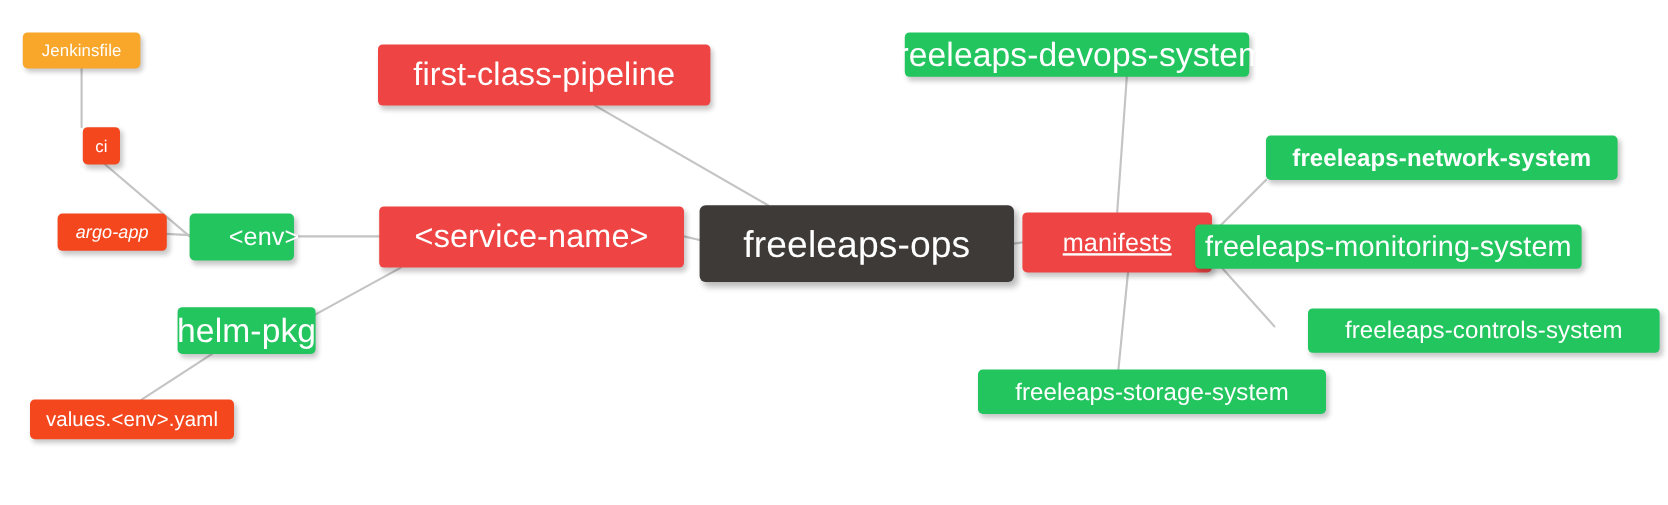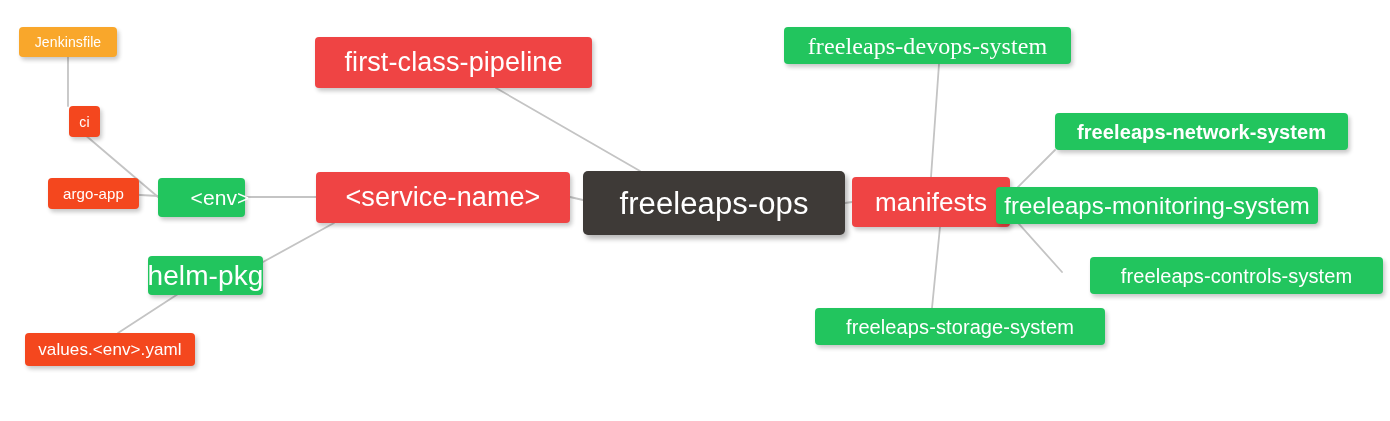--- a/index.html
+++ b/index.html
@@ -67,27 +67,27 @@
       <line x1="845" y1="203" x2="852" y2="202" stroke="#c4c4c4" stroke-width="1.8" stroke-linecap="round"></line>
       <line x1="931" y1="177" x2="939" y2="64" stroke="#c4c4c4" stroke-width="1.8" stroke-linecap="round"></line>
       <line x1="1010" y1="195" x2="1055" y2="150" stroke="#c4c4c4" stroke-width="1.8" stroke-linecap="round"></line>
       <line x1="1010" y1="204" x2="1052" y2="205" stroke="#c4c4c4" stroke-width="1.8" stroke-linecap="round"></line>
       <line x1="1010" y1="214" x2="1062" y2="272" stroke="#c4c4c4" stroke-width="1.8" stroke-linecap="round"></line>
       <line x1="940" y1="227" x2="932" y2="308" stroke="#c4c4c4" stroke-width="1.8" stroke-linecap="round"></line>
     </svg>
   <div id="node-layer">
       <div class="node n-orange" style="left: 19px; top: 27px; width: 98px; height: 30px; font-size: 14px;">Jenkinsfile</div>
       <div class="node n-red" style="left: 53px; top: 106px; width: 31px; height: 31px; font-size: 14px;">ci</div>
-      <div class="node n-red" style="left: 32px; top: 178px; width: 91px; height: 31px; font-size: 15px;">argo-app</div>
+      <div class="node n-red" style="left: 32px; top: 178px; width: 91px; height: 31px; font-size: 15px; font-style: italic;">argo-app</div>
       <div class="node n-green" style="left: 158px; top: 178px; width: 87px; height: 39px; font-size: 21px; padding-left: 37px;">&lt;env&gt;</div>
       <div class="node n-green" style="left: 148px; top: 256px; width: 115px; height: 39px; font-size: 28px;">helm-pkg</div>
       <div class="node n-red" style="left: 9px; top: 333px; width: 170px; height: 33px; font-size: 17px;">values.&lt;env&gt;.yaml</div>
       <div class="node n-blue" style="left: 315px; top: 37px; width: 277px; height: 51px; font-size: 27px;">first-class-pipeline</div>
       <div class="node n-blue" style="left: 316px; top: 172px; width: 254px; height: 51px; font-size: 27px;">&lt;service-name&gt;</div>
       <div class="node n-root" style="left: 583px; top: 171px; width: 262px; height: 64px; font-size: 31px;">freeleaps-ops</div>
-      <div class="node n-blue" style="left: 852px; top: 177px; width: 158px; height: 50px; font-size: 26px;">manifests</div>
-      <div class="node n-green" style="left: 784px; top: 27px; width: 287px; height: 37px; font-size: 24px; font-family: Liberation Serif, serif;">freeleaps-devops-system</div>
+      <div class="node n-blue" style="left: 852px; top: 177px; width: 158px; height: 50px; font-size: 21px; text-decoration: underline;">manifests</div>
+      <div class="node n-green" style="left: 754px; top: 27px; width: 287px; height: 37px; font-size: 28px;">freeleaps-devops-system</div>
       <div class="node n-green" style="left: 1055px; top: 113px; width: 293px; height: 37px; font-size: 20px; font-weight: bold;">freeleaps-network-system</div>
       <div class="node n-green" style="left: 996px; top: 187px; width: 322px; height: 37px; font-size: 24px;">freeleaps-monitoring-system</div>
       <div class="node n-green" style="left: 1062px; top: 257px; width: 293px; height: 37px; font-size: 20px; margin-left: 28px;">freeleaps-controls-system</div>
       <div class="node n-green" style="left: 815px; top: 308px; width: 290px; height: 37px; font-size: 20px;">freeleaps-storage-system</div>
     </div>
 </div>
 
 </body></html>

